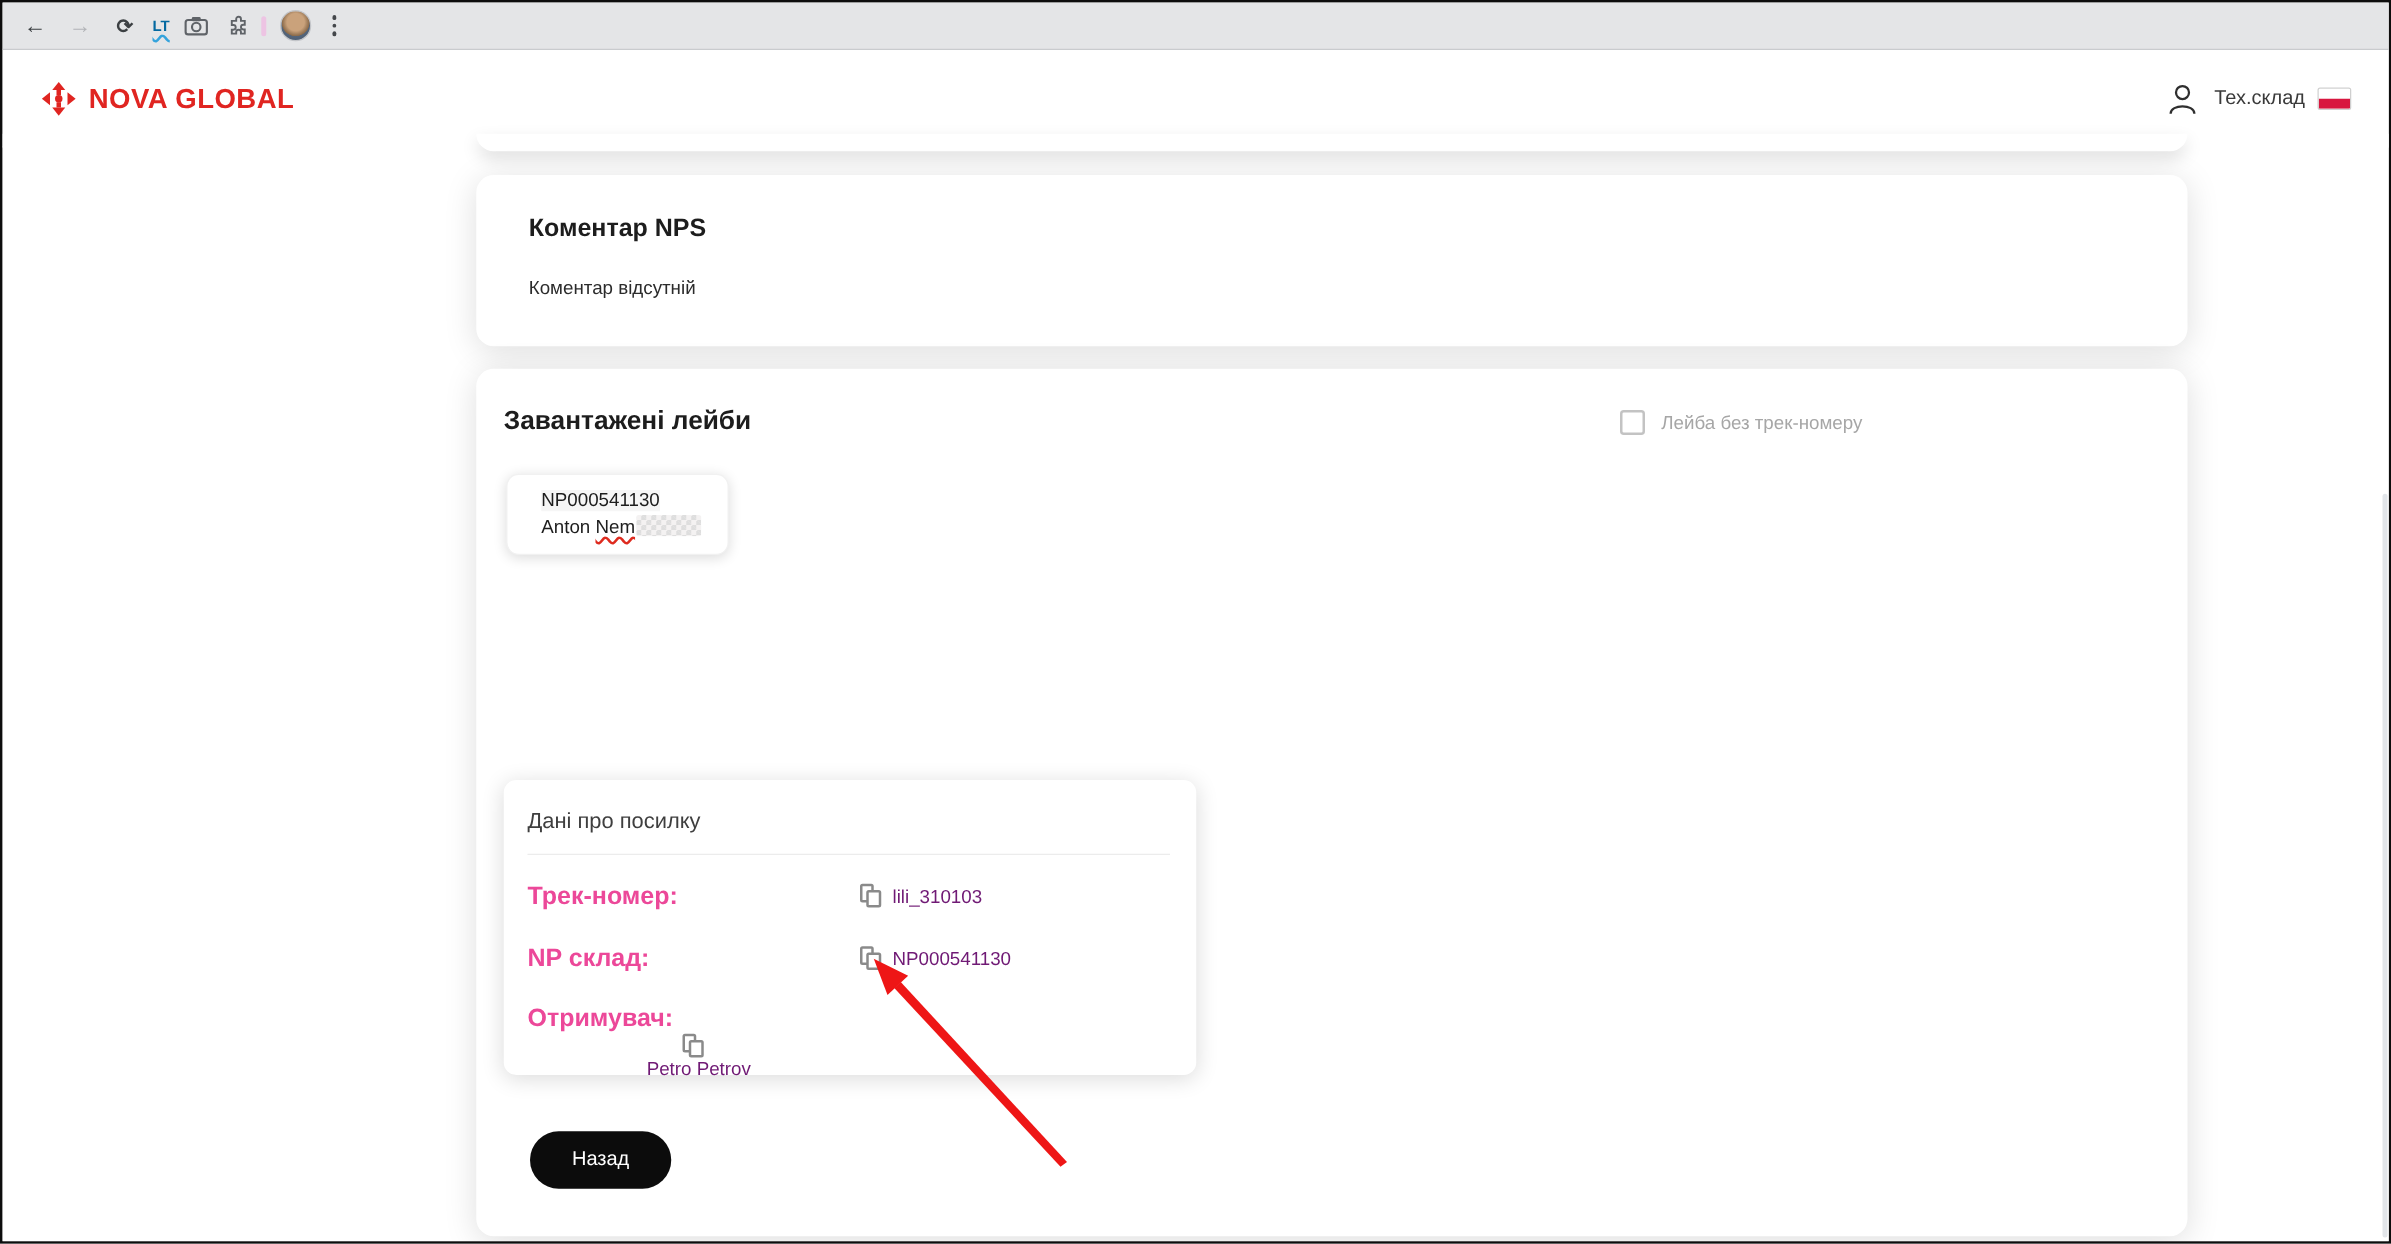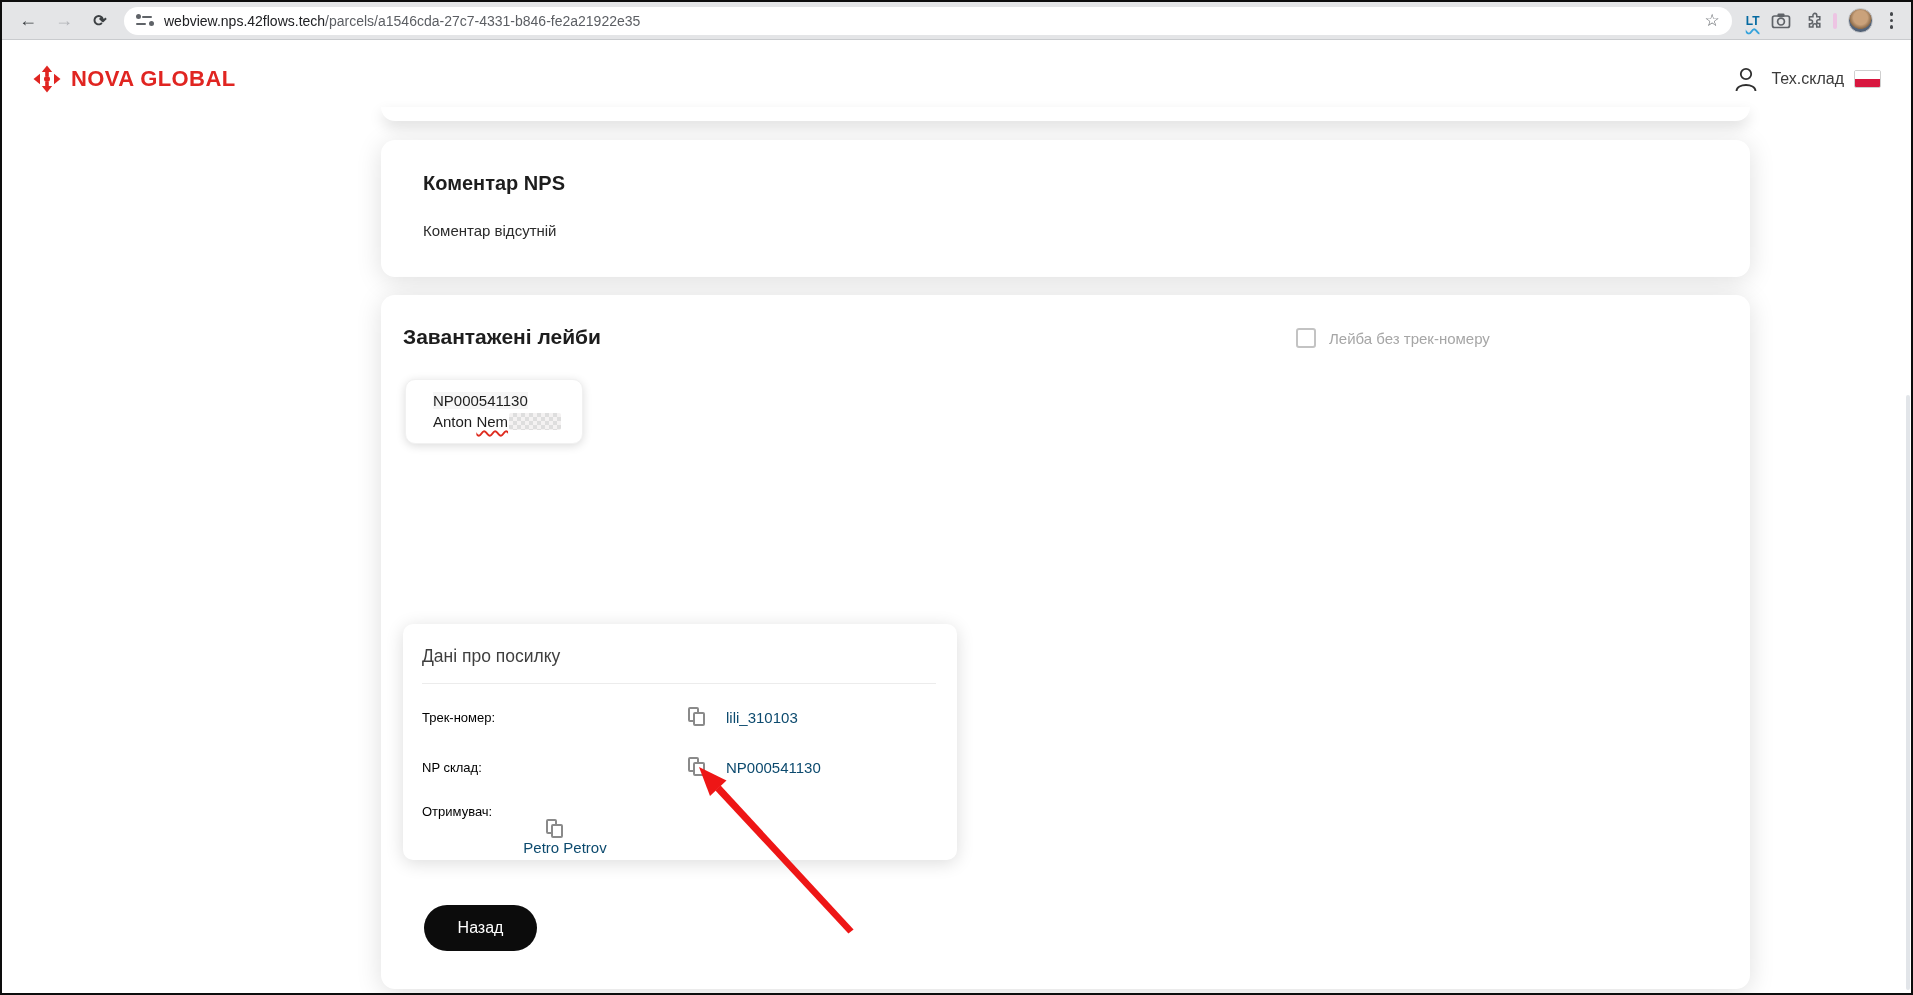--- a/index.html
+++ b/index.html
@@ -71,53 +71,43 @@
       linear-gradient(45deg,#dedede 25%,transparent 25%,transparent 75%,#dedede 75%),
       linear-gradient(45deg,#dedede 25%,#f4f2f2 25%,#f4f2f2 75%,#dedede 75%);
     background-size:8px 8px;background-position:0 0,4px 4px;}
   
   .card-parcel{position:absolute;left:22px;top:329px;width:554px;height:236px;background:#fff;
     border-radius:10px;box-shadow:0 3px 18px rgba(0,0,0,.14);}
   .parcel-title{position:absolute;left:19px;top:22px;font-size:17.5px;color:#3f3f3f;}
   .parcel-divider{position:absolute;left:19px;right:21px;top:59px;height:1px;background:#ececec;}
   .prow{position:absolute;left:19px;display:flex;align-items:center;height:26px;}
   .prow.r0{top:80px;}.prow.r1{top:130px;}.prow.r2{top:180px;flex-direction:column;}
-  .plabel{width:266px;font-size:13px;font-weight:400;color:#000000;}
+  .plabel{width:266px;font-size:20px;font-weight:700;color:#ec4899;}
   .copy-icon{position:relative;width:18px;height:20px;flex:none;}
   .copy-icon .back{position:absolute;left:0;top:0;width:11px;height:15px;border:2px solid #8a8a8a;border-radius:2px;}
   .copy-icon .front{position:absolute;left:5px;top:5px;width:12px;height:14px;border:2px solid #8a8a8a;border-radius:2px;background:#fff;}
-  .pvalue{margin-left:20px;font-size:15px;color:#0c4a6e;}
+  .pvalue{margin-left:8px;font-size:15px;color:#701a75;}
   .back-btn{position:absolute;left:43px;top:610px;width:113px;height:46px;border-radius:23px;
     background:#0c0c0c;color:#fff;font-size:16px;display:flex;align-items:center;justify-content:center;
     border:none;cursor:pointer;}
   
   .arrow-overlay{position:absolute;left:0;top:0;width:100%;height:100%;pointer-events:none;z-index:20;}
   
   .scroll-thumb{position:absolute;right:1px;top:288px;width:4px;bottom:3px;border-radius:2px;background:#e2e5e9;}
 </style>
 </head>
 <body>
 
 <div class="window">
 
   <div class="toolbar">
     <div class="nav-btn">←</div>
     <div class="nav-btn disabled">→</div>
     <div class="nav-btn reload-glyph">⟳</div>
 
-    <div class="omnibox">
-      <span class="site-info">
-        <span class="dt d1"></span>
-          <span class="ln l1"></span>
-        <span class="ln l2"></span>
-          <span class="dt d2"></span>
-      </span>
-      <span class="url"><span class="domain">webview.nps.42flows.tech</span><span class="path">/parcels/a1546cda-27c7-4331-b846-fe2a21922e35</span></span>
-      <span class="star">☆</span>
-    </div>
 
     <div class="ext-cluster">
       <span class="lt-icon">LT</span>
       <svg width="20" height="20" viewBox="0 0 20 20">
         <rect x="1.5" y="5" width="17" height="11.5" rx="2" fill="none" stroke="#5f6368" stroke-width="1.7"></rect>
         <rect x="6.5" y="2.5" width="7" height="3.5" rx="1" fill="#5f6368"></rect>
         <circle cx="10" cy="10.6" r="3.4" fill="none" stroke="#5f6368" stroke-width="1.7"></circle>
       </svg>
       <svg width="20" height="20" viewBox="0 0 21 21">
         <path d="M13.5 2.5a2 2 0 0 0-2 2V6H7.8v3.4h1.3a2 2 0 1 1 0 4H7.8v3.3h3.7v-1.3a2 2 0 1 1 4 0v1.3h3.2v-3.5h-1.2a2 2 0 1 1 0-4h1.2V6h-3.2V4.5a2 2 0 0 0-2-2z" fill="none" stroke="#5f6368" stroke-width="1.6"></path>

